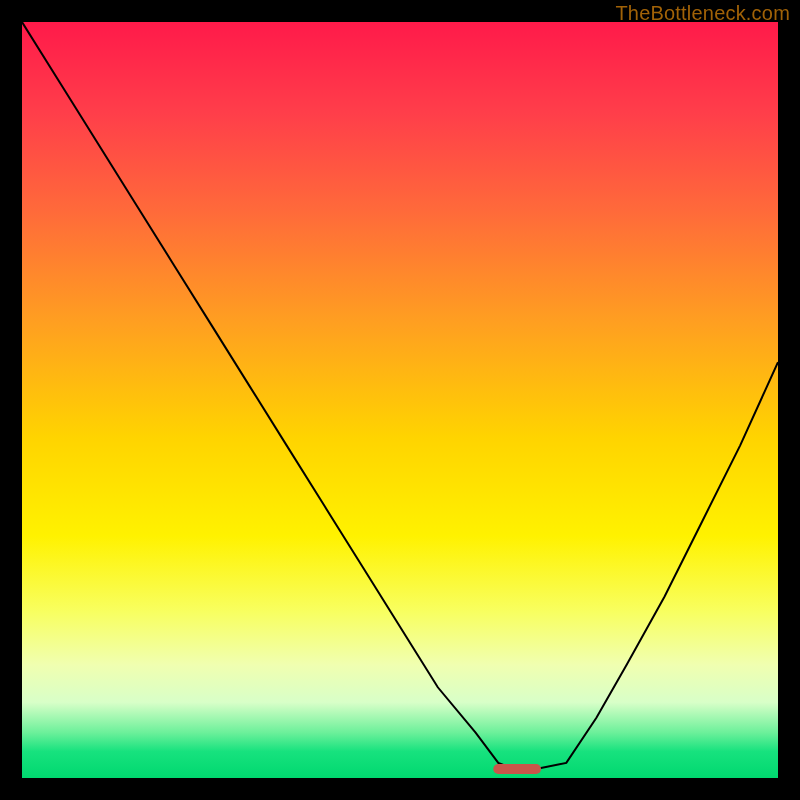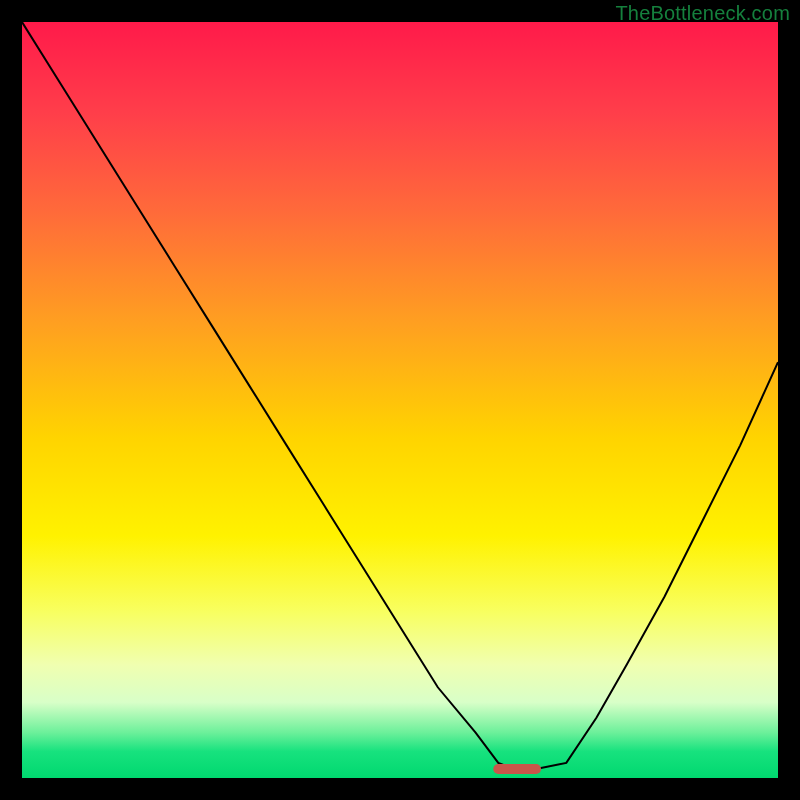--- a/index.html
+++ b/index.html
@@ -36,21 +36,21 @@
       #6cf09a 94%,
       #17e27e 96.5%,
       #00d86f 100%
     );
     box-sizing: border-box;
   }
   .watermark {
     position: absolute;
     top: 2px;
     right: 10px;
-    color: #15803d;
+    color: #a16207;
     font-size: 20px;
     font-weight: 500;
     letter-spacing: 0.2px;
   }
   svg.curve {
     position: absolute;
     left: 22px;
     top: 22px;
     width: 756px;
     height: 756px;

